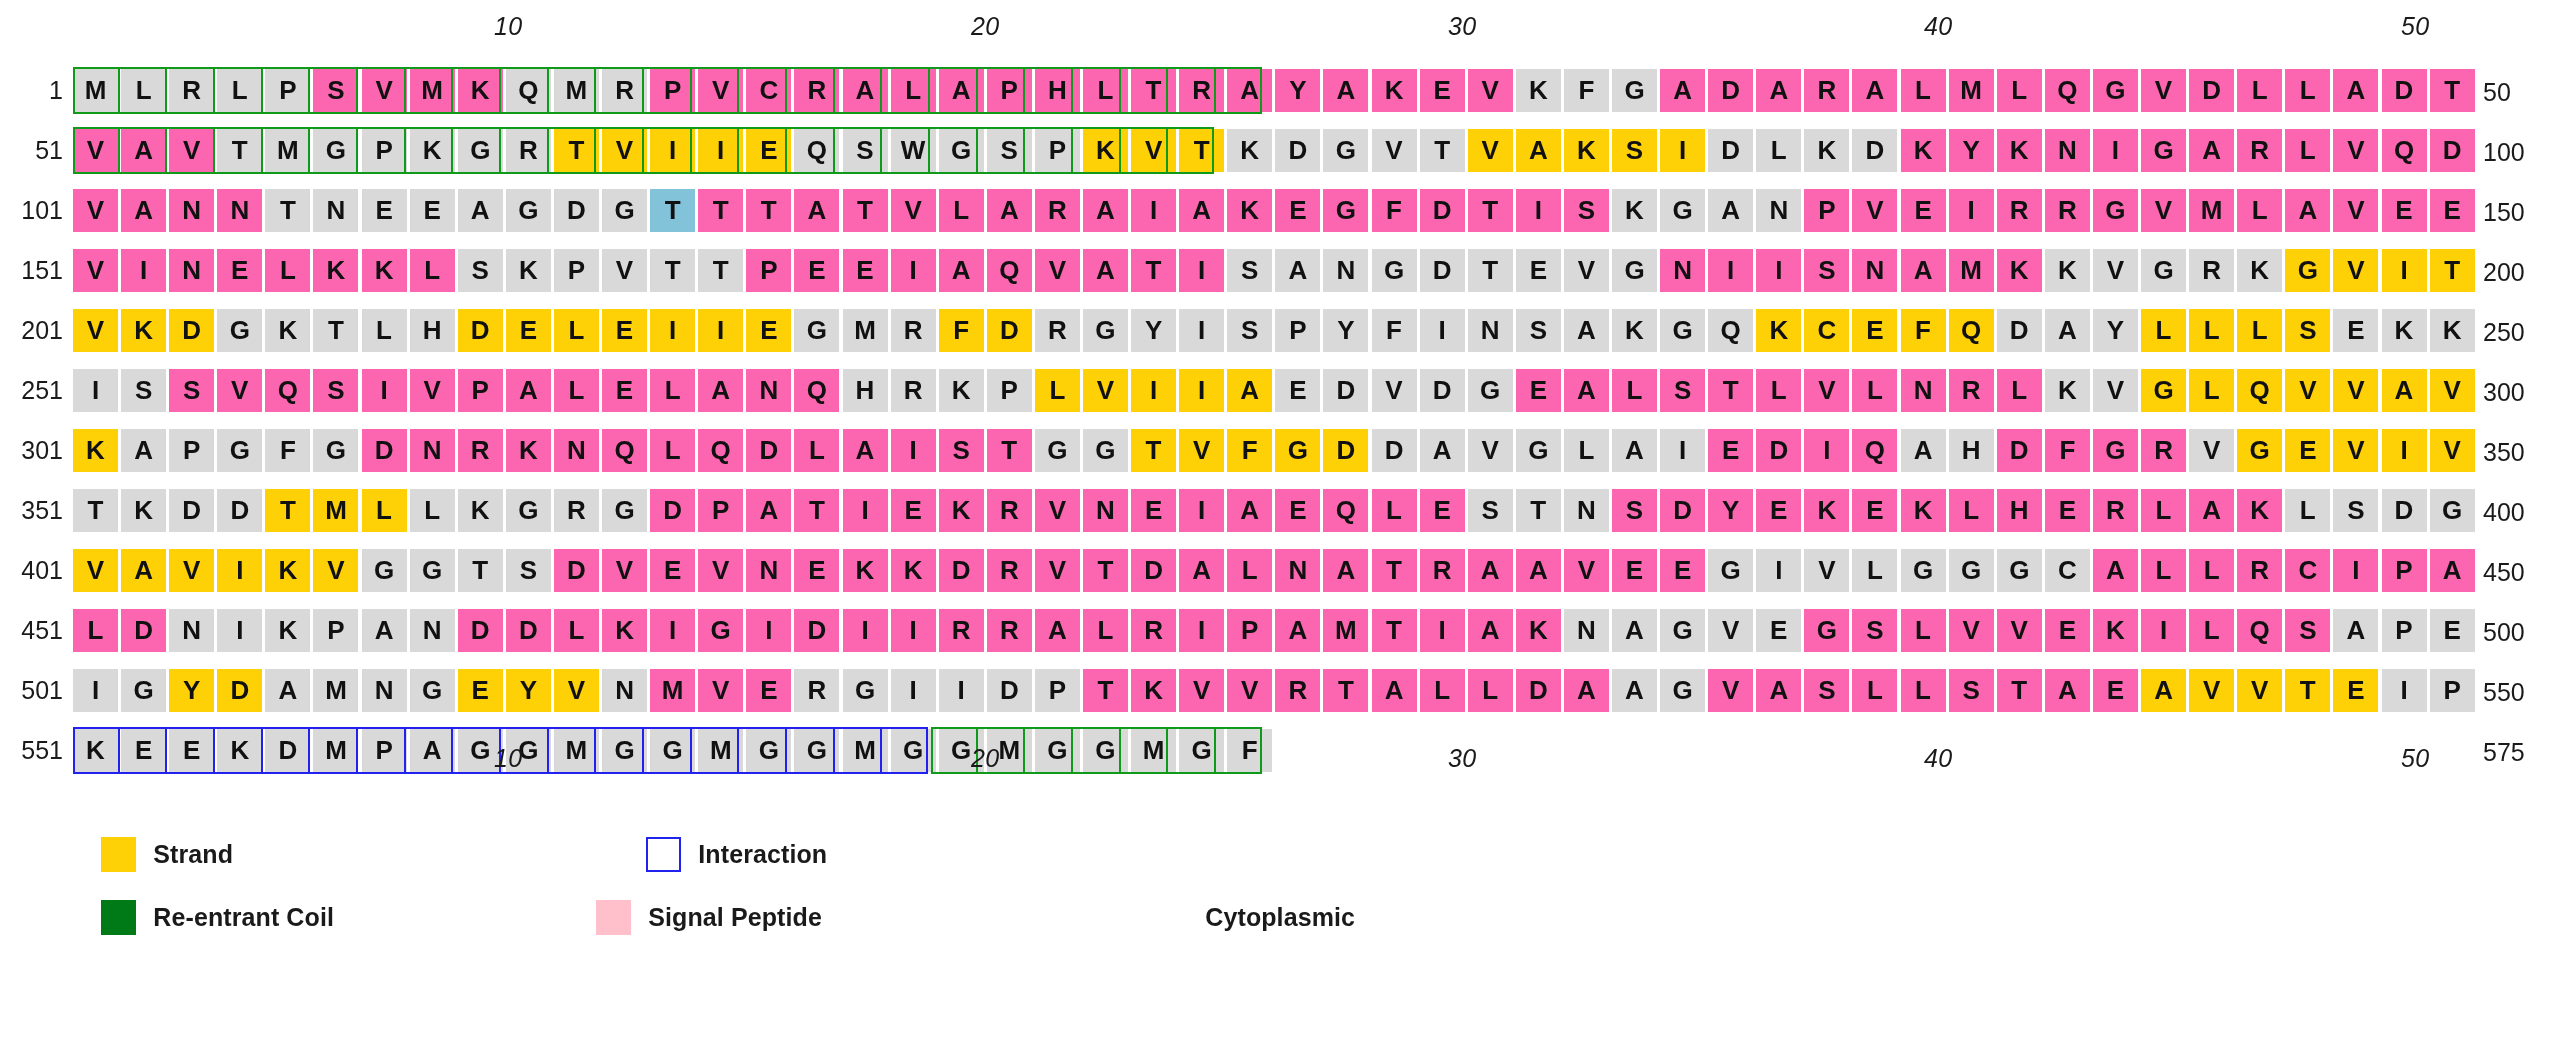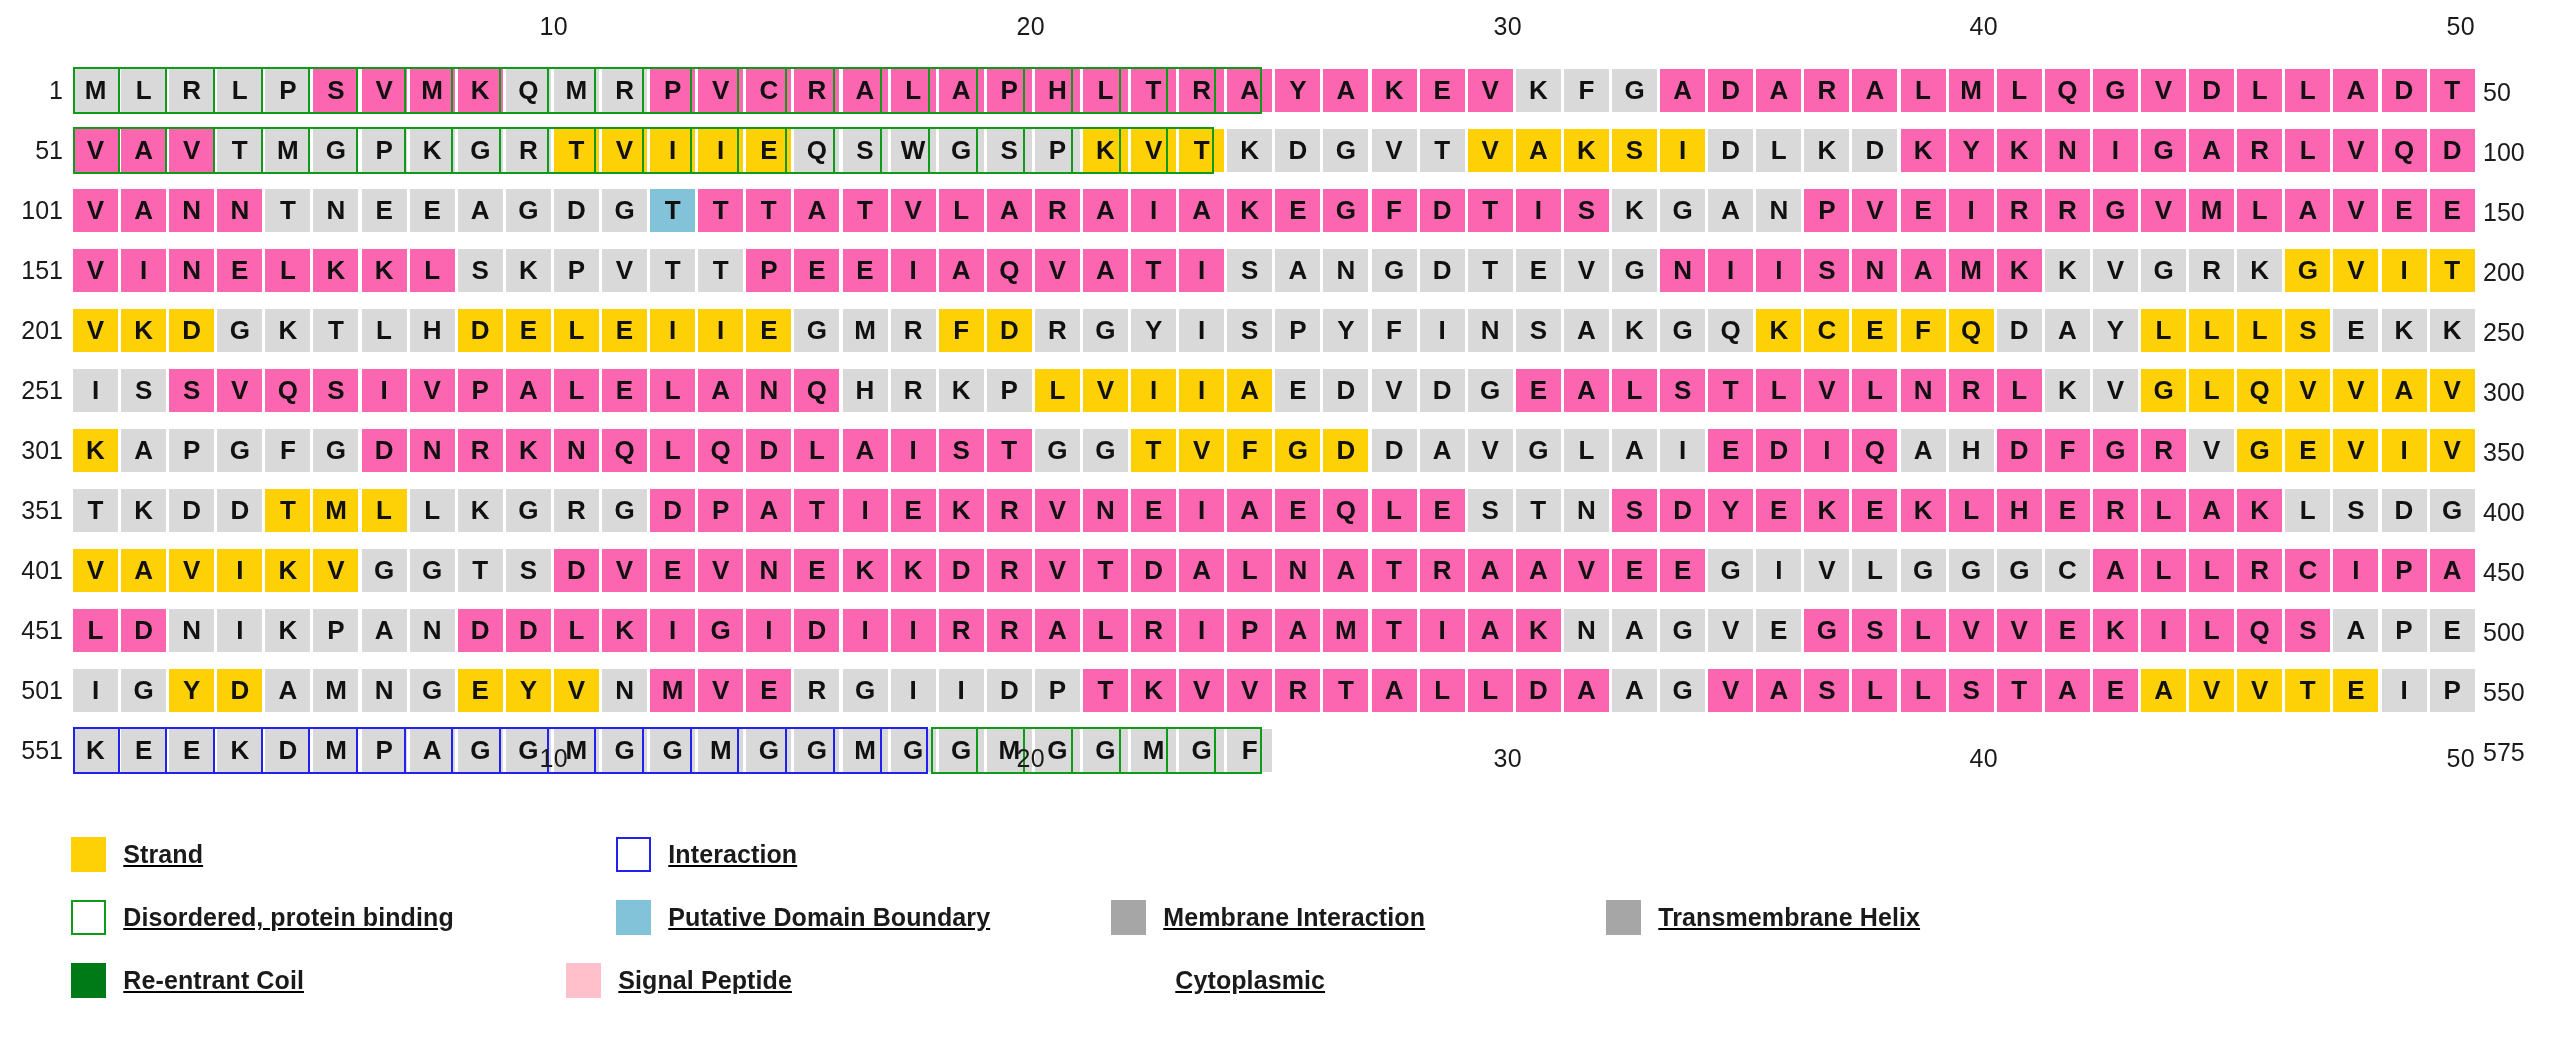--- a/index.html
+++ b/index.html
@@ -23,24 +23,25 @@
     left: 80px;
     width: 2445px;
     height: 30px;
     font-size: 25px;
     color: #1a1a1a;
   }
   .ruler-tick {
     position: absolute;
     top: 0;
     width: 74px;
-    text-align: right;
+    text-align: left;
     margin-left: -37px;
     line-height: 30px;
     letter-spacing: 0.3px;
+    font-style: italic;
   }
   #ruler-top { top: 11px; }
   #ruler-bottom { top: 743px; }
 
   
   .seq-area {
     position: absolute;
     left: 0;
     top: 67px;
   }
@@ -104,24 +105,23 @@
   .ov-blue  { border: 2.5px solid #2222ee; }
   .ov-sep {
     position: absolute;
     top: 0; height: 47px; width: 0;
     border-left: 2.5px solid transparent;
   }
 
   
   .legend {
     position: absolute;
-    left: 71px;
+    left: 101px;
     top: 823px;
     width: 2414px;
-    text-decoration: underline;
   }
   .legend-row {
     display: flex;
     align-items: center;
     height: 63px;
   }
   .legend-item {
     display: flex;
     align-items: center;
     height: 63px;
@@ -187,38 +187,20 @@
         <div class="legend-item c0">
           <div class="swatch" style="background: rgb(254, 208, 6);"></div>
           <div class="legend-label">Strand</div>
         </div>
         <div class="legend-item c3">
           <div class="swatch outline" style="border: 2.5px solid rgb(34, 34, 238); background: rgb(255, 255, 255);"></div>
           <div class="legend-label">Interaction</div>
         </div>
       </div>
       <div class="legend-row">
-        <div class="legend-item c0">
-          <div class="swatch outline" style="border: 2.5px solid rgb(15, 155, 25); background: rgb(255, 255, 255);"></div>
-          <div class="legend-label">Disordered, protein binding</div>
-        </div>
-        <div class="legend-item c1">
-          <div class="swatch" style="background: rgb(130, 195, 218);"></div>
-          <div class="legend-label">Putative Domain Boundary</div>
-        </div>
-        <div class="legend-item c2">
-          <div class="swatch" style="background: rgb(166, 166, 166);"></div>
-          <div class="legend-label">Membrane Interaction</div>
-        </div>
-        <div class="legend-item c3">
-          <div class="swatch" style="background: rgb(166, 166, 166);"></div>
-          <div class="legend-label">Transmembrane Helix</div>
-        </div>
-      </div>
-      <div class="legend-row">
         <div class="legend-item c1">
           <div class="swatch" style="background: rgb(0, 122, 22);"></div>
           <div class="legend-label">Re-entrant Coil</div>
         </div>
         <div class="legend-item c3">
           <div class="swatch" style="background: rgb(255, 192, 203);"></div>
           <div class="legend-label">Signal Peptide</div>
         </div>
         <div class="legend-item c2">
           <div class="swatch blank" style="background: rgb(255, 255, 255);"></div>

